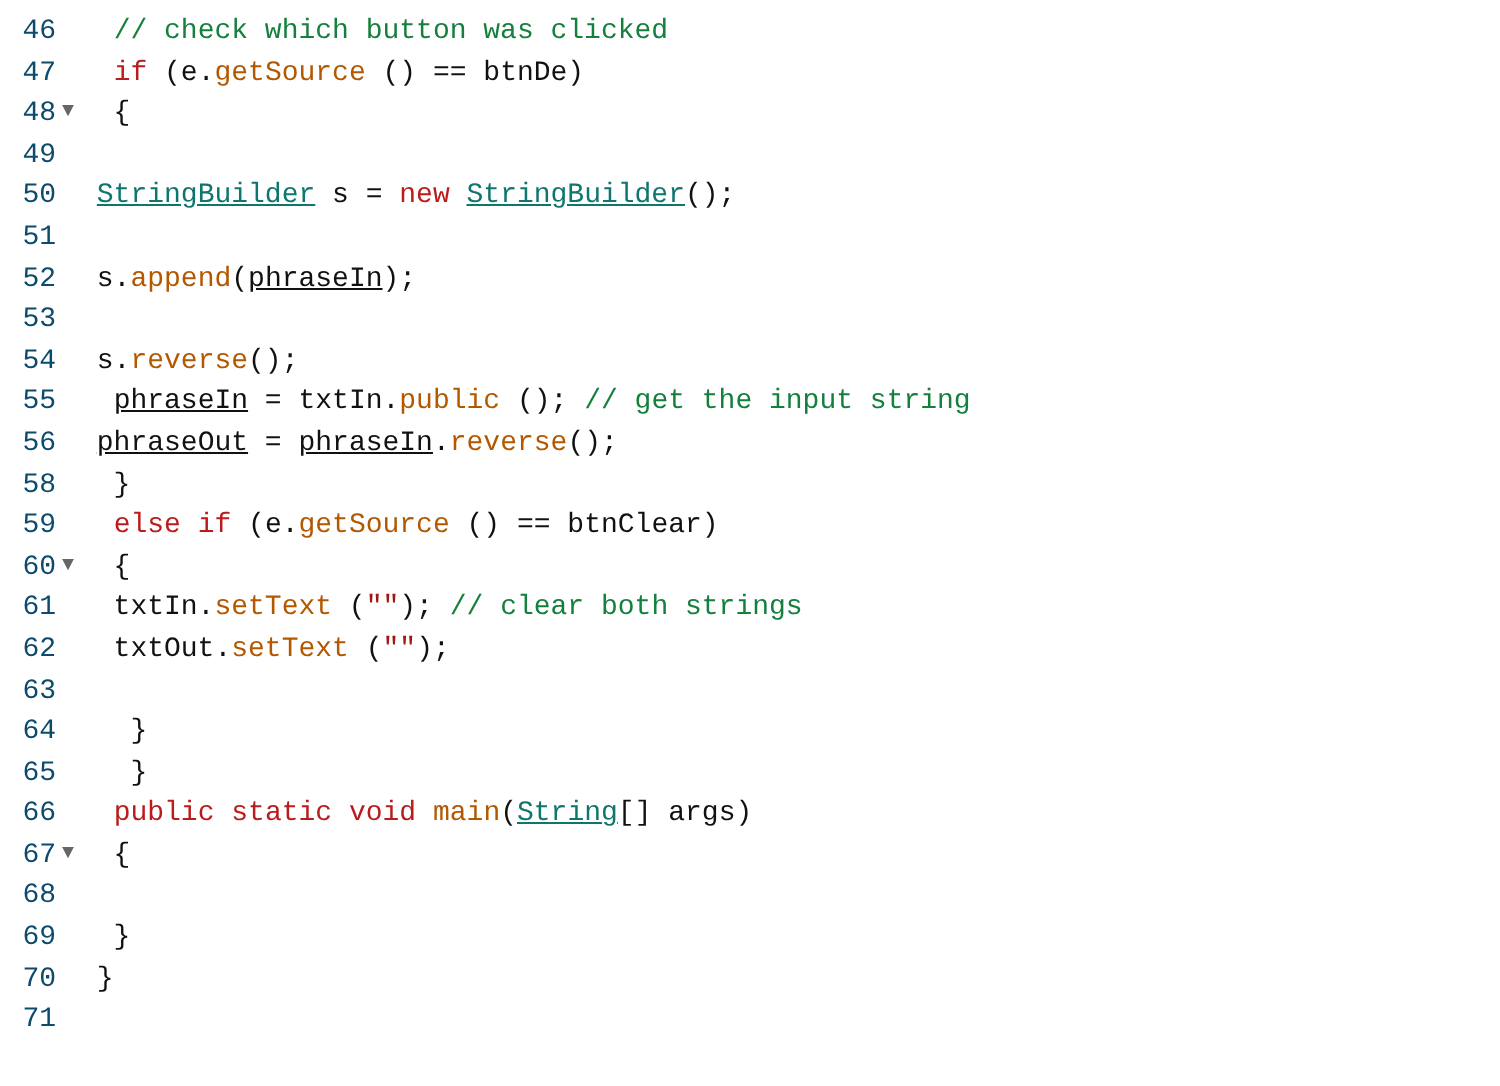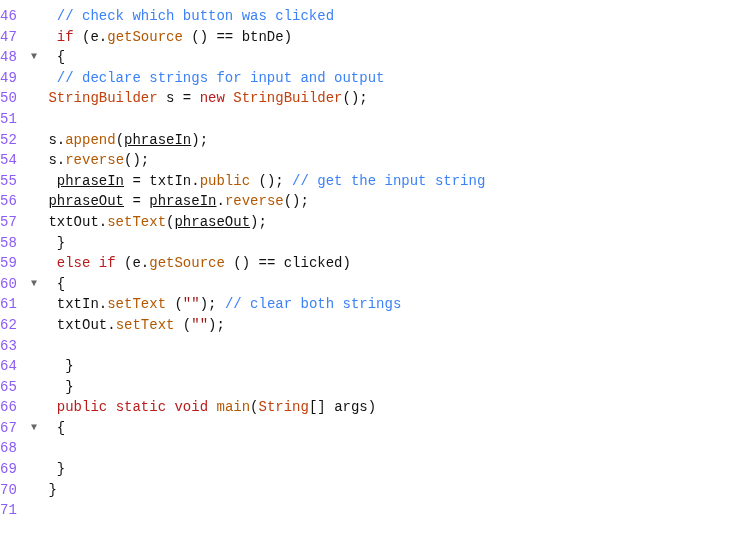--- a/index.html
+++ b/index.html
@@ -19,39 +19,40 @@
     padding-top: 6px;
   }
   .row {
     display: flex;
     flex-direction: row;
     line-height: 20.6px;
     height: 20.6px;
   }
   .ln {
     flex: 0 0 28px;
-    color: #8b5cf6;
+    text-align: right;
+    color: #0c4a6e;
   }
   .fold {
     flex: 0 0 12px;
     text-align: center;
     color: #666;
     font-size: 10px;
     line-height: 20.6px;
   }
   .code-line {
     white-space: pre;
   }
   
   .tok-keyword { color: #b91c1c; }   
   .tok-default { color: #111111; }
   .tok-method  { color: #b45800; }   
-  .tok-type    { color: #c2410c; }   
+  .tok-type    { color: #0f766e; text-decoration: underline; }   
   .tok-string  { color: #a31515; }
-  .tok-comment { color: #3b82f6; font-style: normal; }
+  .tok-comment { color: #15803d; font-style: normal; }
   
   .err {
     text-decoration-line: underline;
     text-decoration-style: wavy;
     text-decoration-color: #e30000;
     text-decoration-thickness: 1px;
     text-decoration: underline;
   }
 </style>
 </head>
@@ -70,66 +71,66 @@
         <div class="code-line"><span class="tok-default">  </span><span class="tok-keyword">if</span><span class="tok-default"> (e.</span><span class="tok-method">getSource</span><span class="tok-default"> () == btnDe)</span></div>
       </div>
       <div class="row">
         <div class="ln">48</div>
         <div class="fold">▼</div>
         <div class="code-line"><span class="tok-default">  {</span></div>
       </div>
       <div class="row">
         <div class="ln">49</div>
         <div class="fold"></div>
-        <div class="code-line"><span class="tok-default">  </span><span class="tok-comment">// declare strings for input and output</span></div>
+        <div class="code-line"><span class="tok-default">  </span></div>
       </div>
       <div class="row">
         <div class="ln">50</div>
         <div class="fold"></div>
         <div class="code-line"><span class="tok-default"> </span><span class="tok-type">StringBuilder</span><span class="tok-default"> s = </span><span class="tok-keyword">new</span><span class="tok-default"> </span><span class="tok-type">StringBuilder</span><span class="tok-default">();</span></div>
       </div>
       <div class="row">
         <div class="ln">51</div>
         <div class="fold"></div>
         <div class="code-line"><span class="tok-default"></span></div>
       </div>
       <div class="row">
         <div class="ln">52</div>
         <div class="fold"></div>
         <div class="code-line"><span class="tok-default"> s.</span><span class="tok-method">append</span><span class="tok-default">(</span><span class="tok-default err">phraseIn</span><span class="tok-default">);</span></div>
       </div>
       <div class="row">
+        <div class="ln">53</div>
+        <div class="fold"></div>
+        <div class="code-line"><span class="tok-default"></span></div>
+      </div>
+      <div class="row">
         <div class="ln">54</div>
         <div class="fold"></div>
         <div class="code-line"><span class="tok-default"> s.</span><span class="tok-method">reverse</span><span class="tok-default">();</span></div>
       </div>
       <div class="row">
         <div class="ln">55</div>
         <div class="fold"></div>
         <div class="code-line"><span class="tok-default">  </span><span class="tok-default err">phraseIn</span><span class="tok-default"> = txtIn.</span><span class="tok-method">public</span><span class="tok-default"> (); </span><span class="tok-comment">// get the input string</span></div>
       </div>
       <div class="row">
         <div class="ln">56</div>
         <div class="fold"></div>
         <div class="code-line"><span class="tok-default"> </span><span class="tok-default err">phraseOut</span><span class="tok-default"> = </span><span class="tok-default err">phraseIn</span><span class="tok-default">.</span><span class="tok-method">reverse</span><span class="tok-default">();</span></div>
       </div>
       <div class="row">
-        <div class="ln">57</div>
-        <div class="fold"></div>
-        <div class="code-line"><span class="tok-default"> txtOut.</span><span class="tok-method">setText</span><span class="tok-default">(</span><span class="tok-default err">phraseOut</span><span class="tok-default">);</span></div>
-      </div>
-      <div class="row">
         <div class="ln">58</div>
         <div class="fold"></div>
         <div class="code-line"><span class="tok-default">  }</span></div>
       </div>
       <div class="row">
         <div class="ln">59</div>
         <div class="fold"></div>
-        <div class="code-line"><span class="tok-default">  </span><span class="tok-keyword">else</span><span class="tok-default"> </span><span class="tok-keyword">if</span><span class="tok-default"> (e.</span><span class="tok-method">getSource</span><span class="tok-default"> () == clicked)</span></div>
+        <div class="code-line"><span class="tok-default">  </span><span class="tok-keyword">else</span><span class="tok-default"> </span><span class="tok-keyword">if</span><span class="tok-default"> (e.</span><span class="tok-method">getSource</span><span class="tok-default"> () == btnClear)</span></div>
       </div>
       <div class="row">
         <div class="ln">60</div>
         <div class="fold">▼</div>
         <div class="code-line"><span class="tok-default">  {</span></div>
       </div>
       <div class="row">
         <div class="ln">61</div>
         <div class="fold"></div>
         <div class="code-line"><span class="tok-default">  txtIn.</span><span class="tok-method">setText</span><span class="tok-default"> (</span><span class="tok-string">""</span><span class="tok-default">); </span><span class="tok-comment">// clear both strings</span></div>

